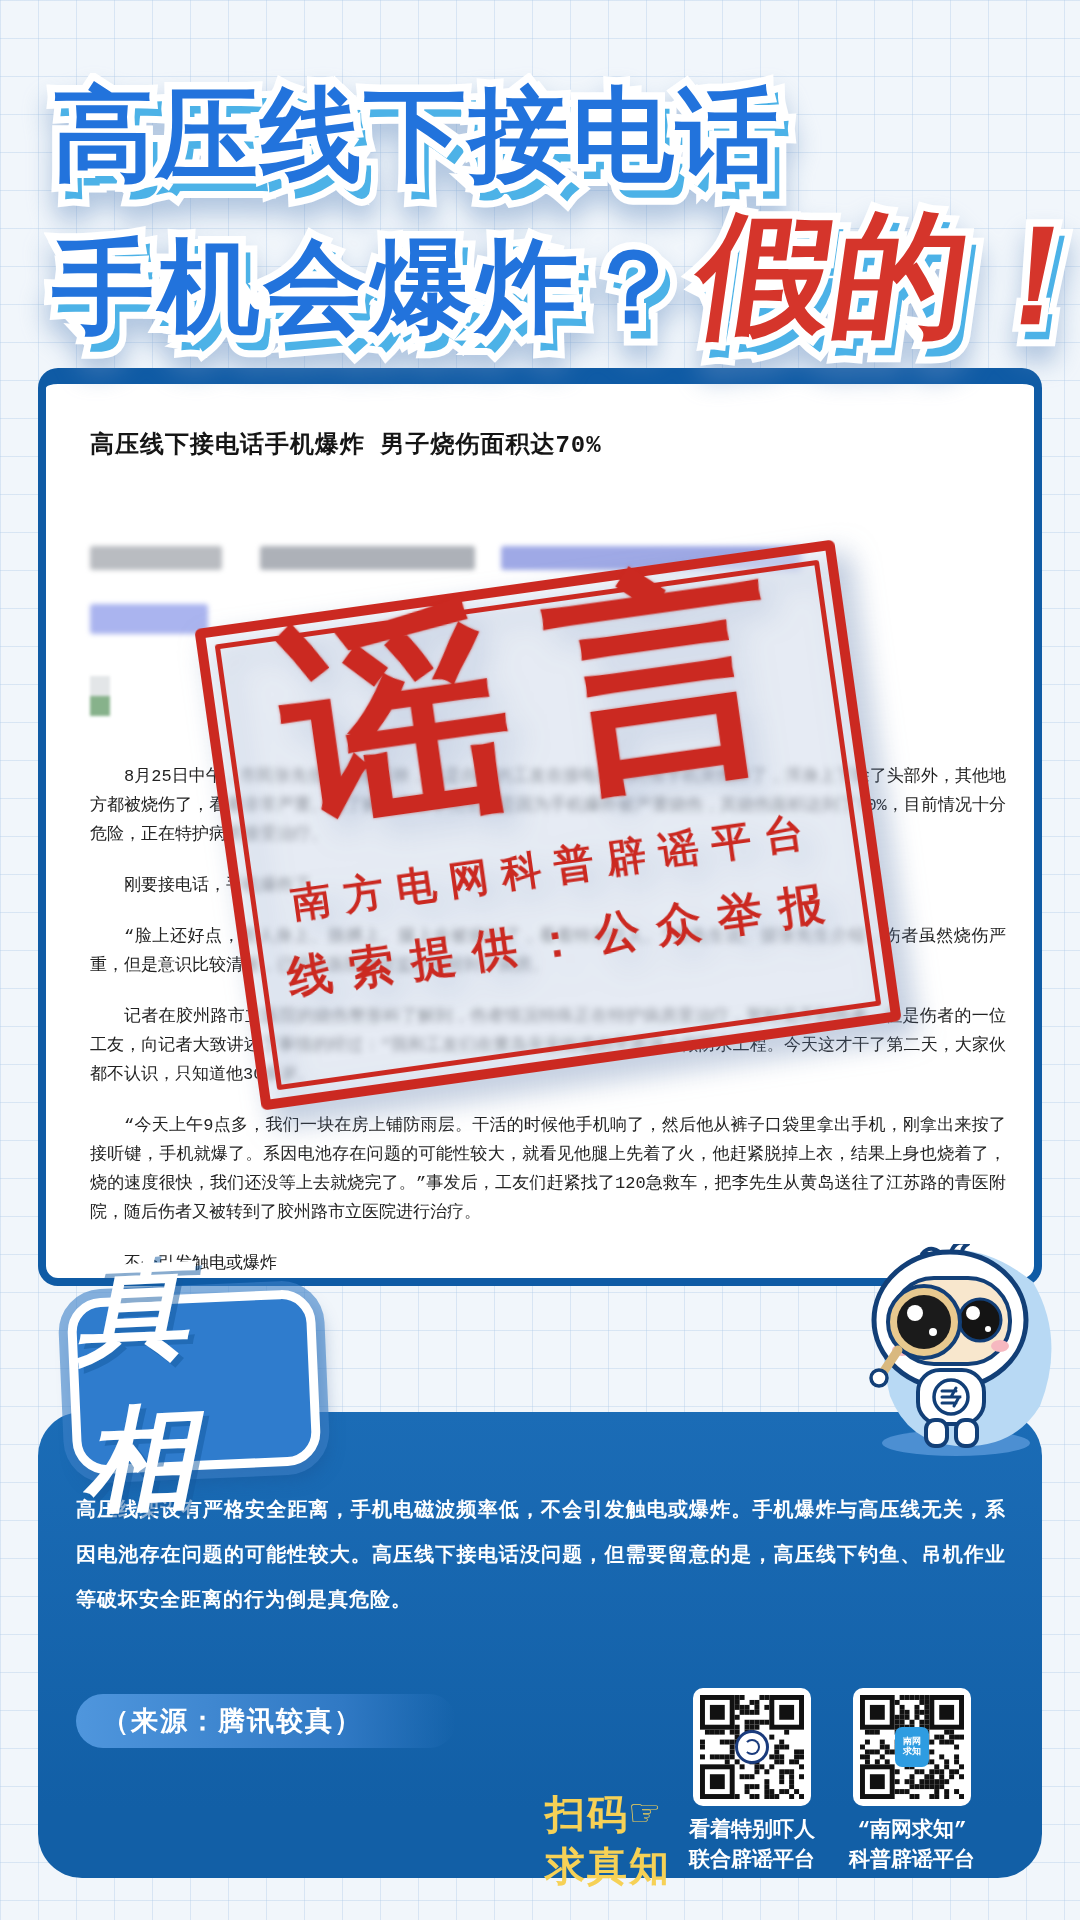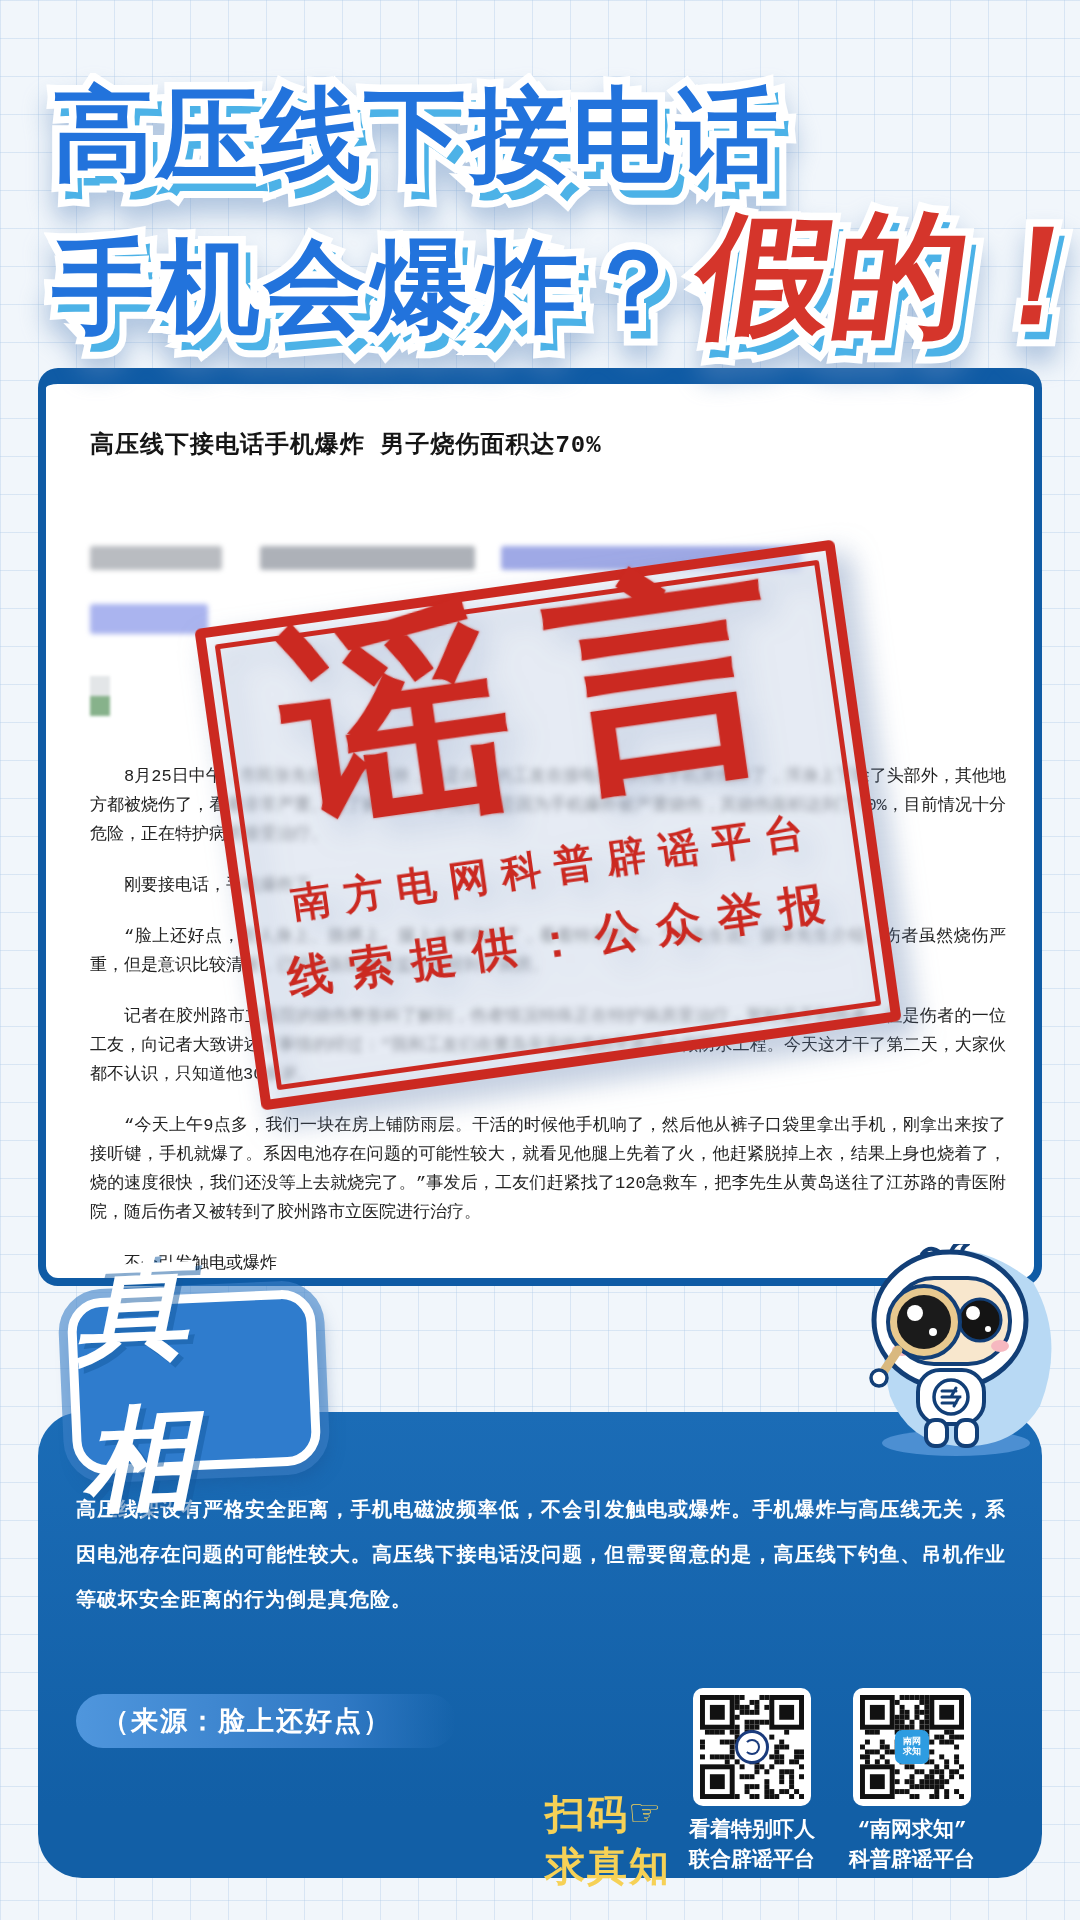--- a/index.html
+++ b/index.html
@@ -79,21 +79,21 @@
   .qr-block{position:absolute;top:1688px;width:118px;z-index:3;}
   .qr-block.q1{left:693px;} .qr-block.q2{left:853px;}
   .qr-box{width:118px;height:118px;background:#fff;border-radius:10px;
     box-sizing:border-box;padding:7px;position:relative;}
   .qr-box svg{display:block;width:104px;height:104px;}
   .qr-logo{position:absolute;left:50%;top:50%;transform:translate(-50%,-50%);}
   .qr-logo.round{width:34px;height:34px;background:#fff;border:3px solid #1a3b7c;
     border-radius:50%;box-sizing:border-box;display:flex;align-items:center;justify-content:center;}
   .qr-logo.round .globe{width:16px;height:16px;border:2px solid #1a3b7c;border-radius:50%;
     box-sizing:border-box;border-left-color:transparent;}
-  .qr-logo.square{width:34px;height:34px;background:#2e9ce1;border-radius:7px;
+  .qr-logo.square{width:34px;height:40px;background:#2e9ce1;border-radius:7px;
     display:flex;align-items:center;justify-content:center;
     color:#fff;font-size:9px;line-height:10px;font-weight:700;text-align:right;}
   .qr-label{position:absolute;left:50%;transform:translateX(-50%);top:128px;width:180px;
     text-align:center;font-size:21px;line-height:30px;color:#fff;font-weight:600;}
   
   .mascot{position:absolute;left:828px;top:1244px;width:252px;height:212px;z-index:4;}
 </style>
 </head>
 <body>
 
@@ -144,21 +144,21 @@
 
   <div class="stamp">
     <div class="stamp-word">谣言</div>
     <div class="stamp-platform">南方电网科普辟谣平台</div>
     <div class="stamp-clue">线索提供：公众举报</div>
   </div>
 
   <div class="truth-panel"></div>
   <div class="truth-badge">真相</div>
   <div class="truth-text">高压线架设有严格安全距离，手机电磁波频率低，不会引发触电或爆炸。手机爆炸与高压线无关，系因电池存在问题的可能性较大。高压线下接电话没问题，但需要留意的是，高压线下钓鱼、吊机作业等破坏安全距离的行为倒是真危险。</div>
-  <div class="source-pill">（来源：脸上还好点）</div>
+  <div class="source-pill">（来源：腾讯较真）</div>
 
   <svg class="mascot" viewBox="0 0 252 212">
     <ellipse cx="128" cy="199" rx="74" ry="13" fill="#4c8fd2"></ellipse>
     <path d="M60,30 Q130,-20 200,35 Q235,90 210,160 Q180,205 120,200 Q70,195 52,150 Q35,85 60,30Z" fill="#aednone" opacity="0"></path>
     <path d="M75,25 Q135,-18 205,38 Q238,95 212,162 Q185,206 128,202 Q80,198 62,152 Q45,88 75,25Z" fill="#b8d9f4"></path>
     <g>
       <path d="M118,14 q-14,-16 -24,-4 q8,-2 10,6 Z" fill="#fff" stroke="#123f77" stroke-width="4" stroke-linejoin="round"></path>
       <path d="M122,12 q4,-18 18,-12 q-8,4 -6,14 Z" fill="#fff" stroke="#123f77" stroke-width="4" stroke-linejoin="round"></path>
       <ellipse cx="122" cy="76" rx="76" ry="68" fill="#fff" stroke="#123f77" stroke-width="5"></ellipse>
       <rect x="64" y="34" width="118" height="86" rx="42" fill="#f8e7cd" stroke="#123f77" stroke-width="4"></rect>

